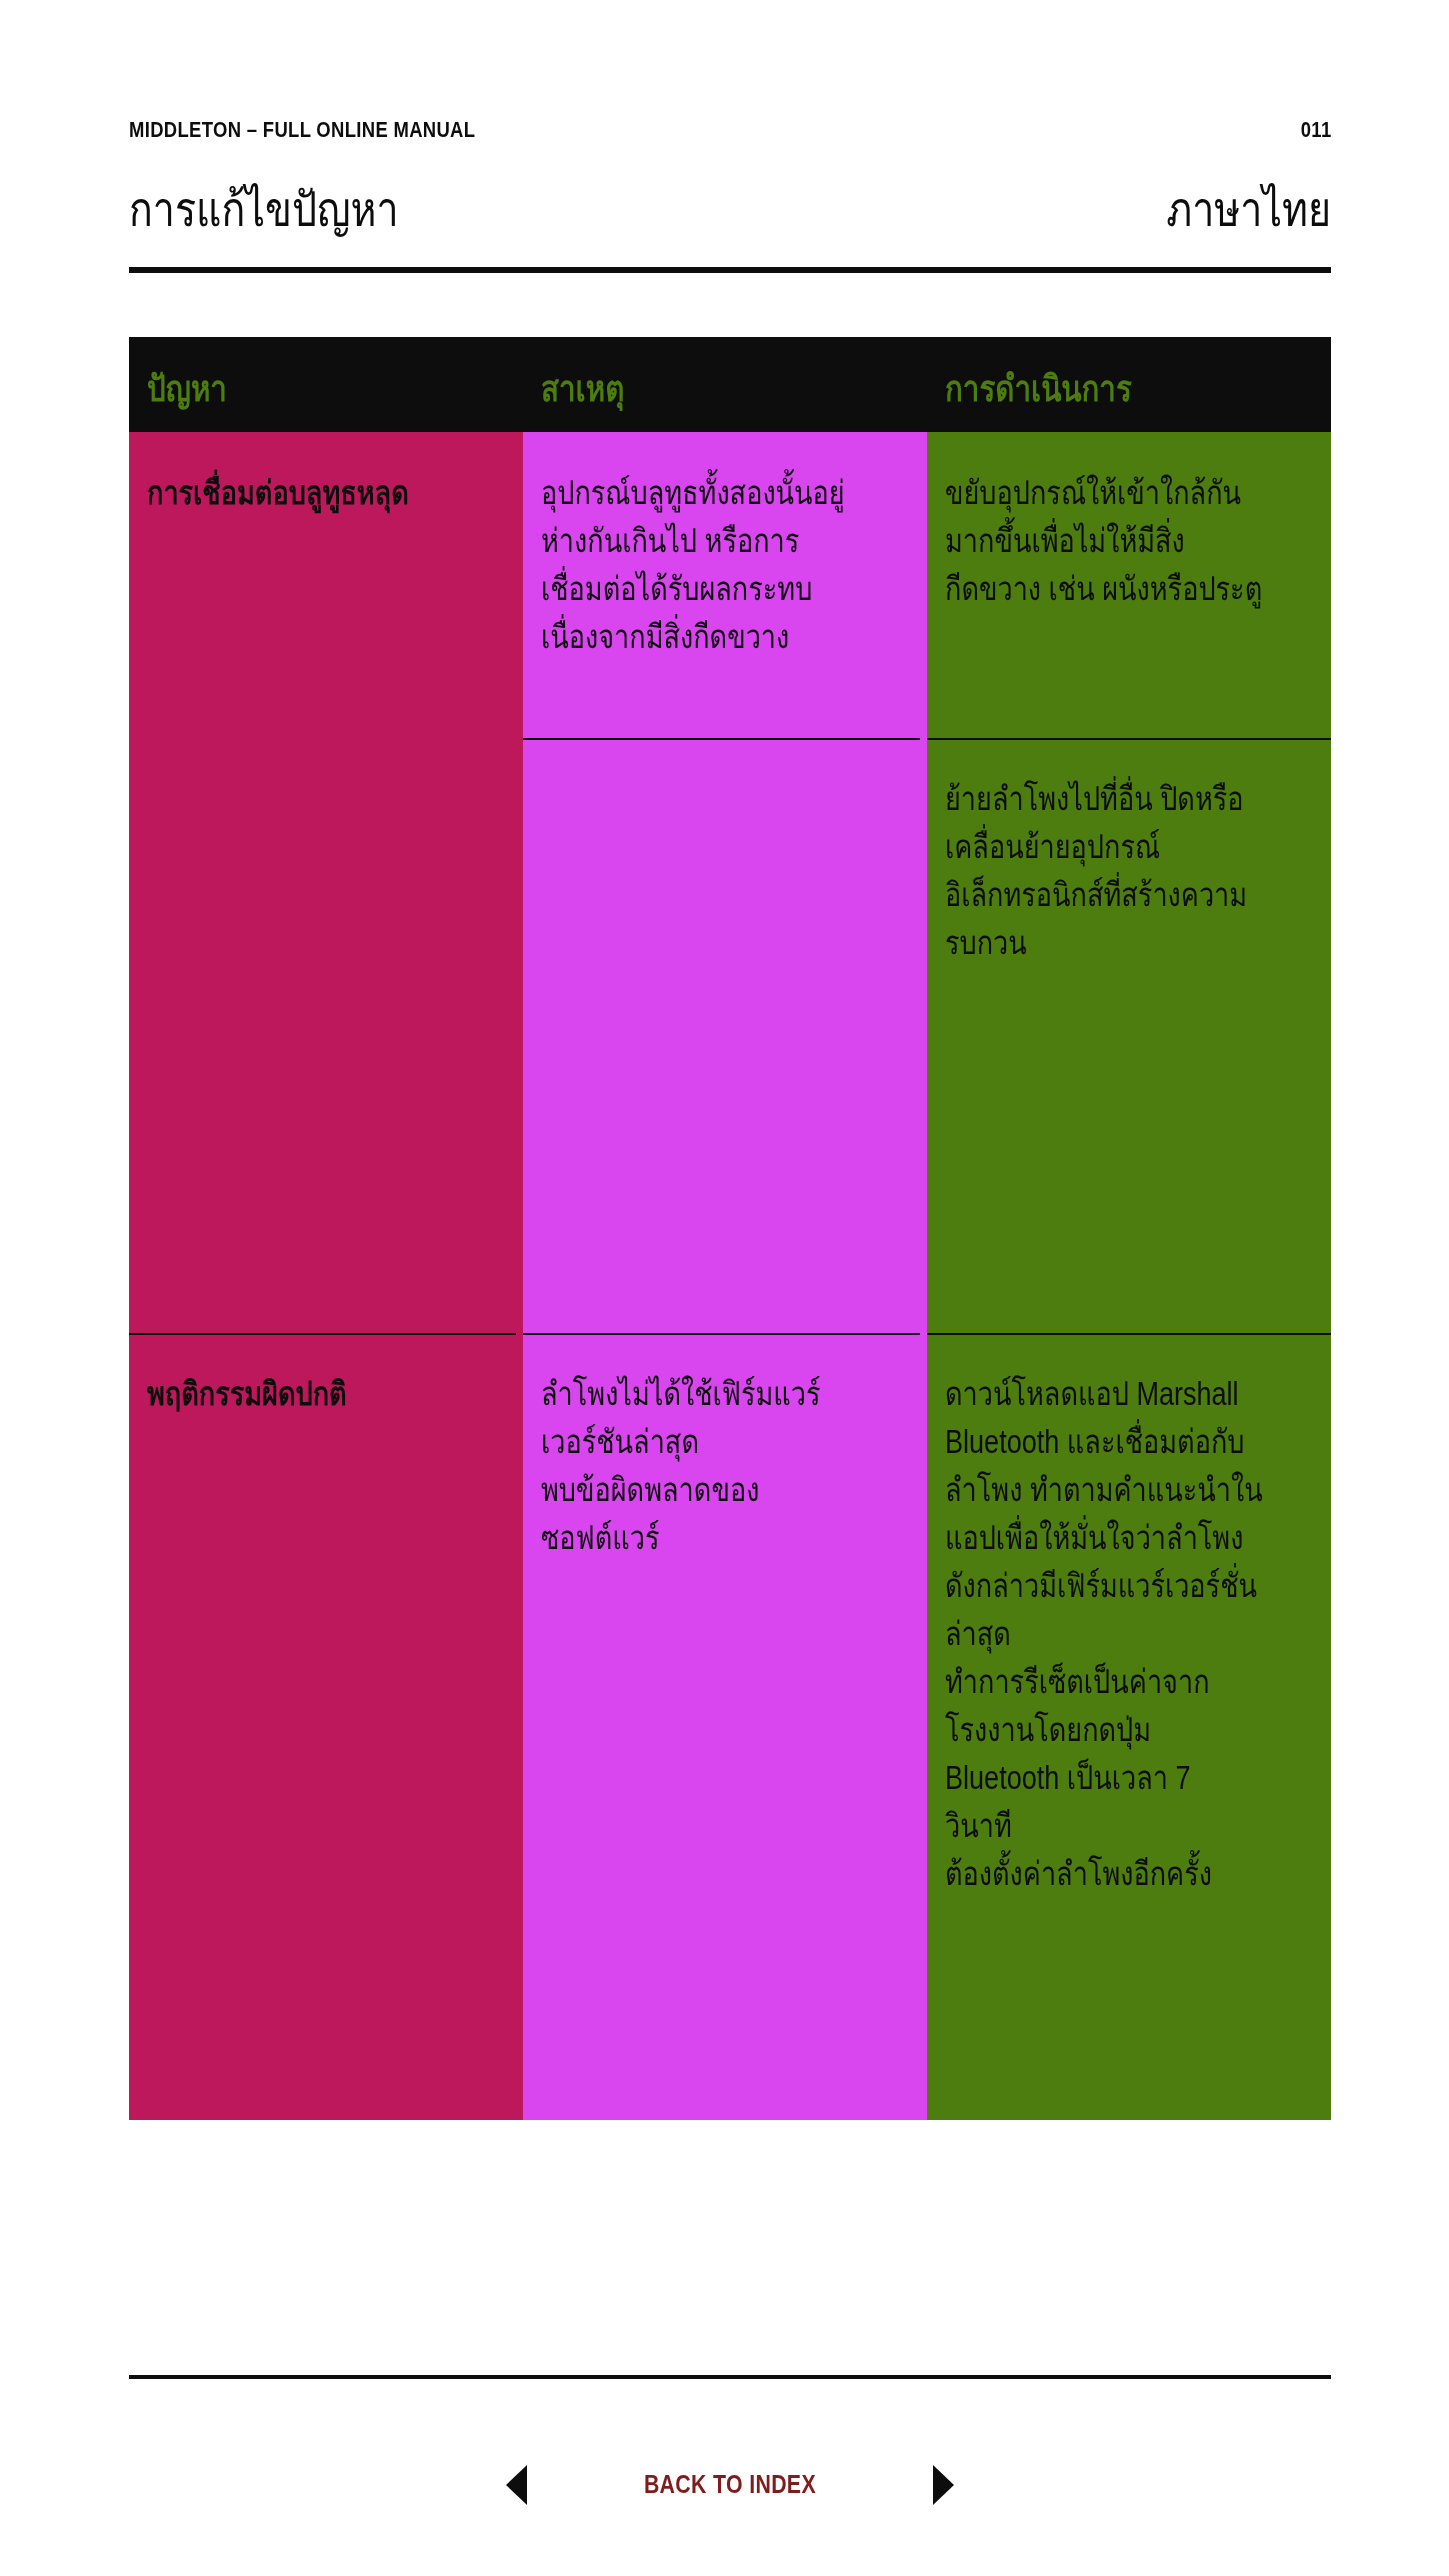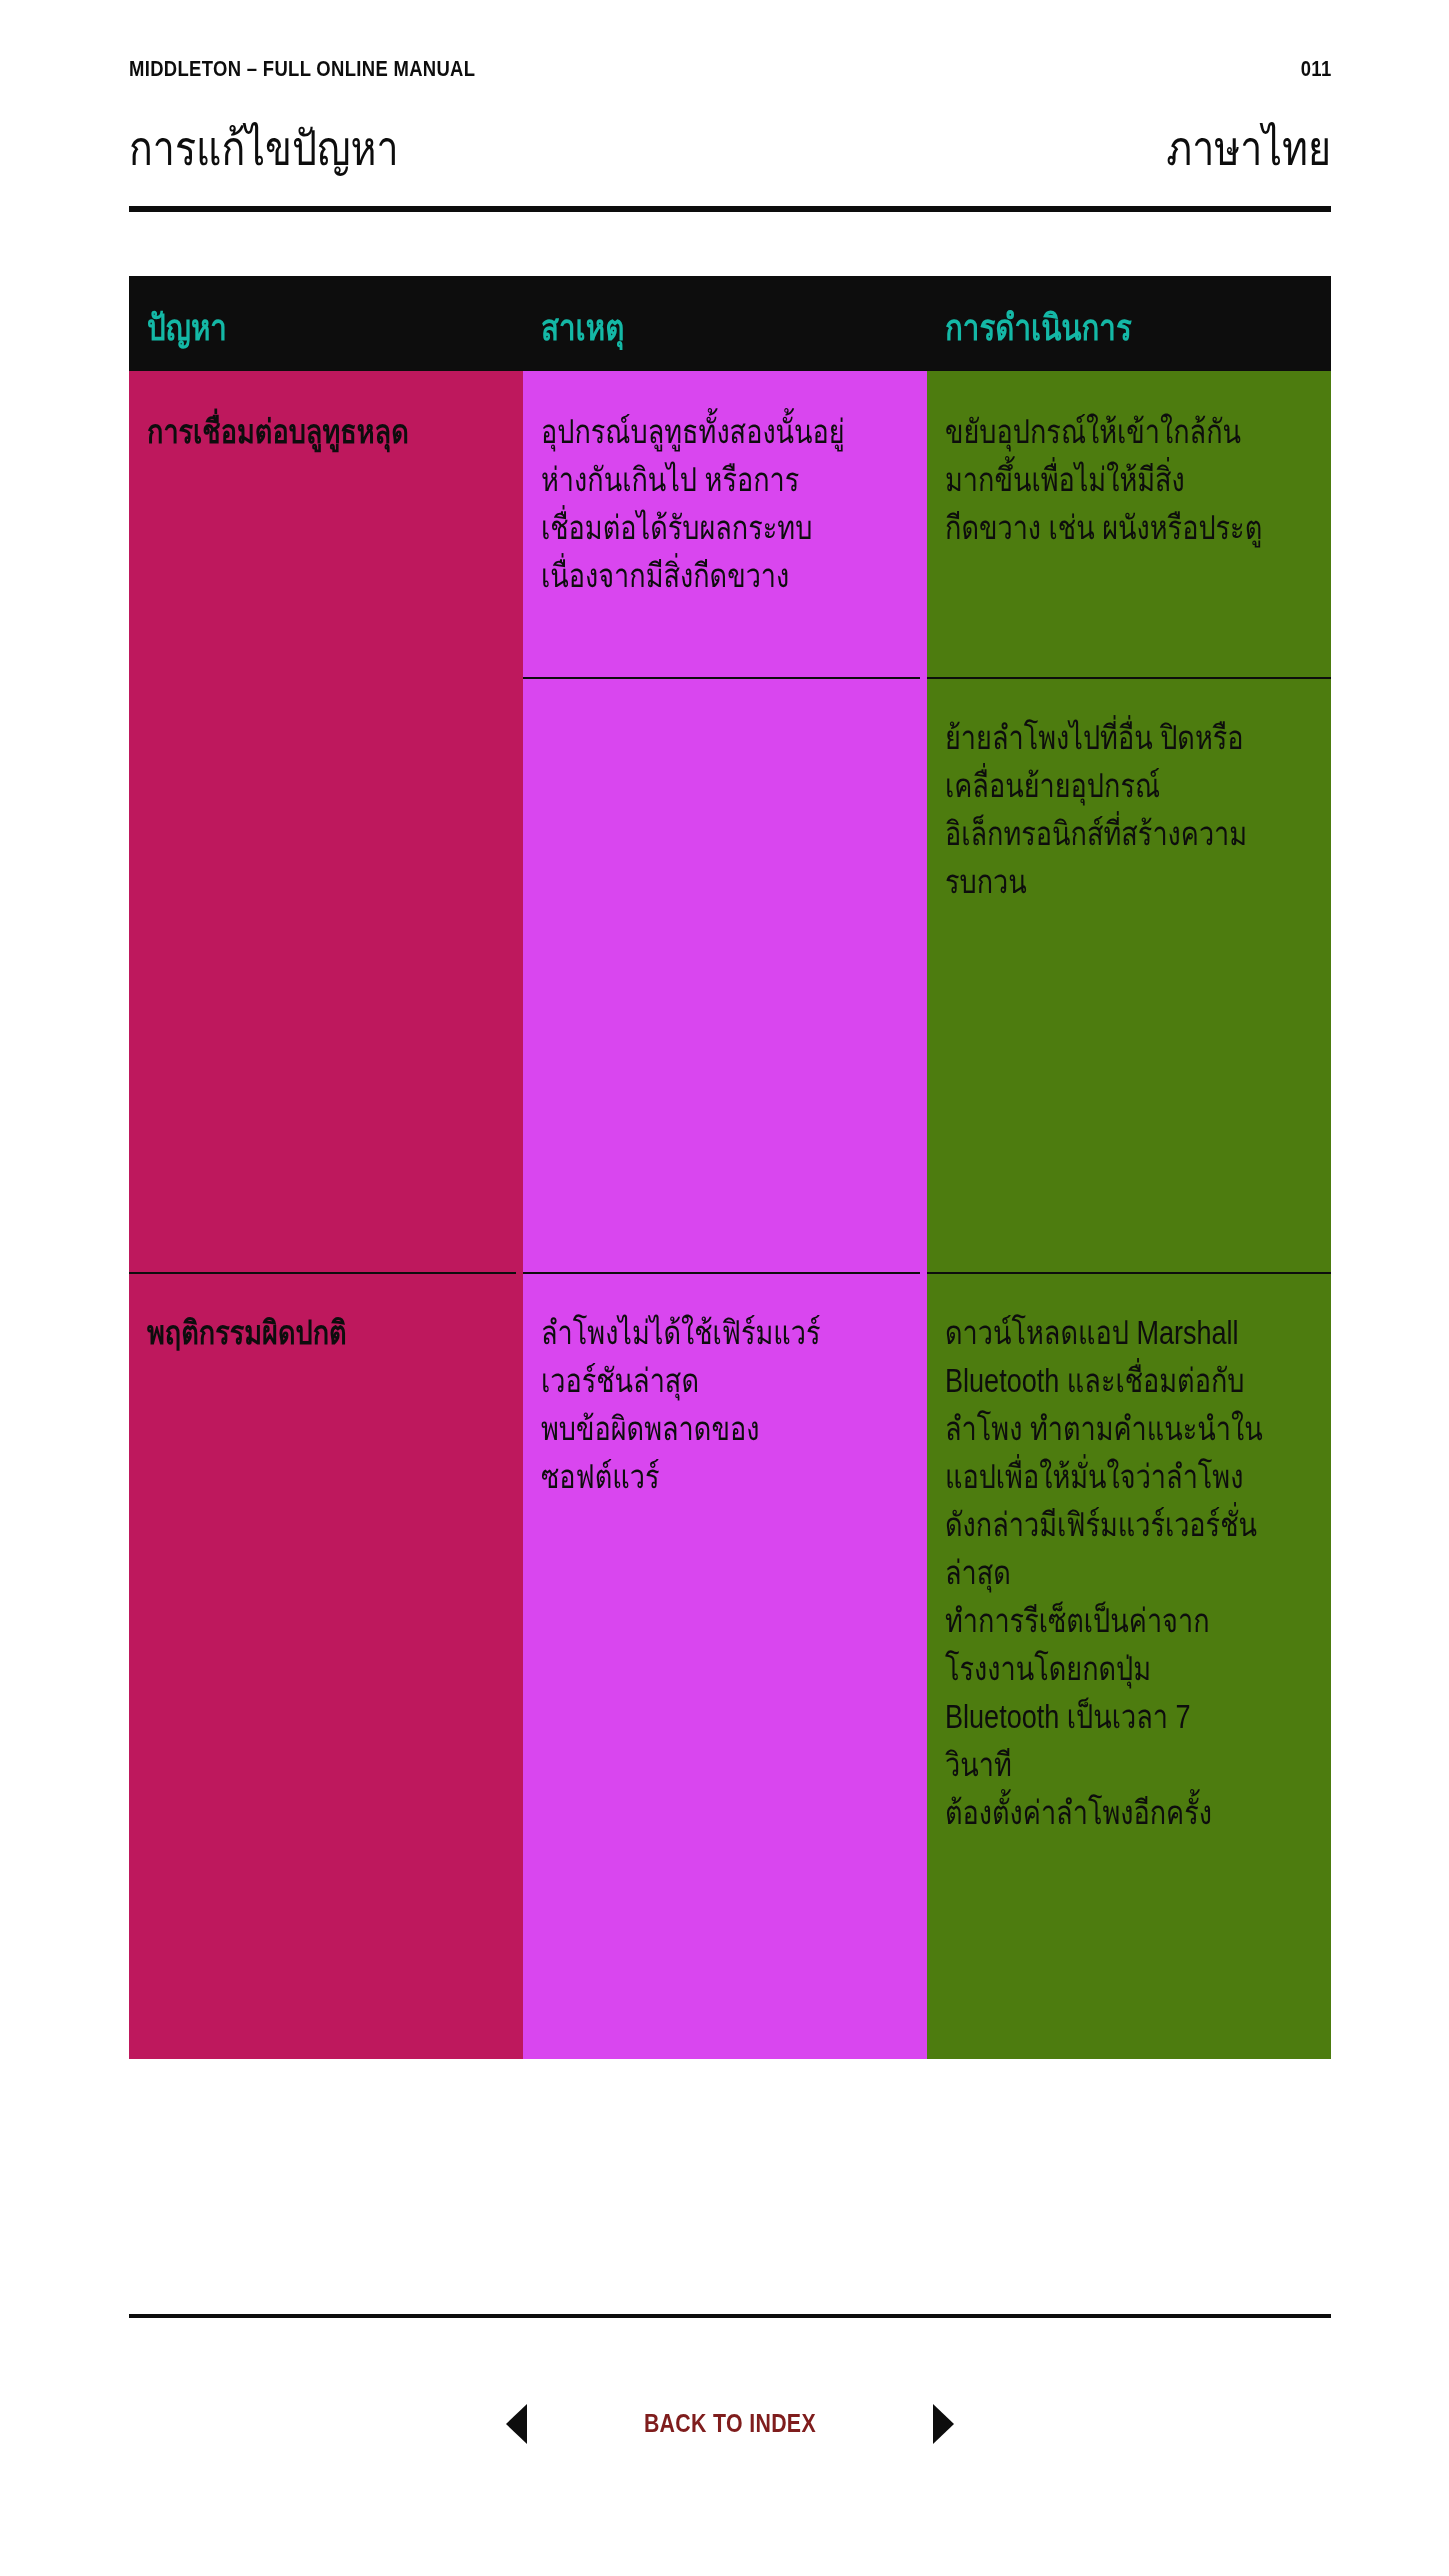--- a/index.html
+++ b/index.html
@@ -10,37 +10,37 @@
   }
   .content { margin-left:129px; width:1202px; }
 
   
   .cnd   { display:inline-block; transform:scaleX(0.82); transform-origin:left bottom; white-space:nowrap; }
   .cnd-r { display:inline-block; transform:scaleX(0.82); transform-origin:right bottom; white-space:nowrap; }
   .cnd-p { width:122%; transform:scaleX(0.82); transform-origin:left top; }
 
   .doc-header {
     display:flex; justify-content:space-between; align-items:flex-end;
-    padding-top:56px; font-size:22.5px; font-weight:bold; letter-spacing:0.4px;
+    padding-top:117px; font-size:22.5px; font-weight:bold; letter-spacing:0.4px;
   }
   .title-row {
     display:flex; justify-content:space-between; align-items:flex-end;
     margin-top:28px; font-size:48px; font-weight:normal;
   }
   .rule-thick  { height:5.8px; background:#0d0d0d; margin-top:20px; }
   .rule-footer { height:4.2px; background:#0d0d0d; margin-top:255px; }
 
   .ts-table {
     margin-top:64px;
     display:grid;
     grid-template-columns:394px 404px 404px;
     grid-template-rows:95px 306px 595px 787px;
   }
   .th {
-    background:#0d0d0d; color:#14b8a6;
+    background:#0d0d0d; color:#4d7c0f;
     display:flex; align-items:flex-end;
     padding:0 0 15px 18.4px; font-size:36px; font-weight:bold;
   }
   .cell { position:relative; overflow:hidden; }
   .bg1 { background:#be185d; }
   .bg2 { background:#d946ef; }
   .bg3 { background:#4d7c0f; }
   .cell-inner { padding:37px 67px 0 18.4px; font-size:33px; line-height:48px; }
   .problem .cell-inner { font-weight:bold; padding-right:23.4px; }
   .cell-inner p { margin:0; }

